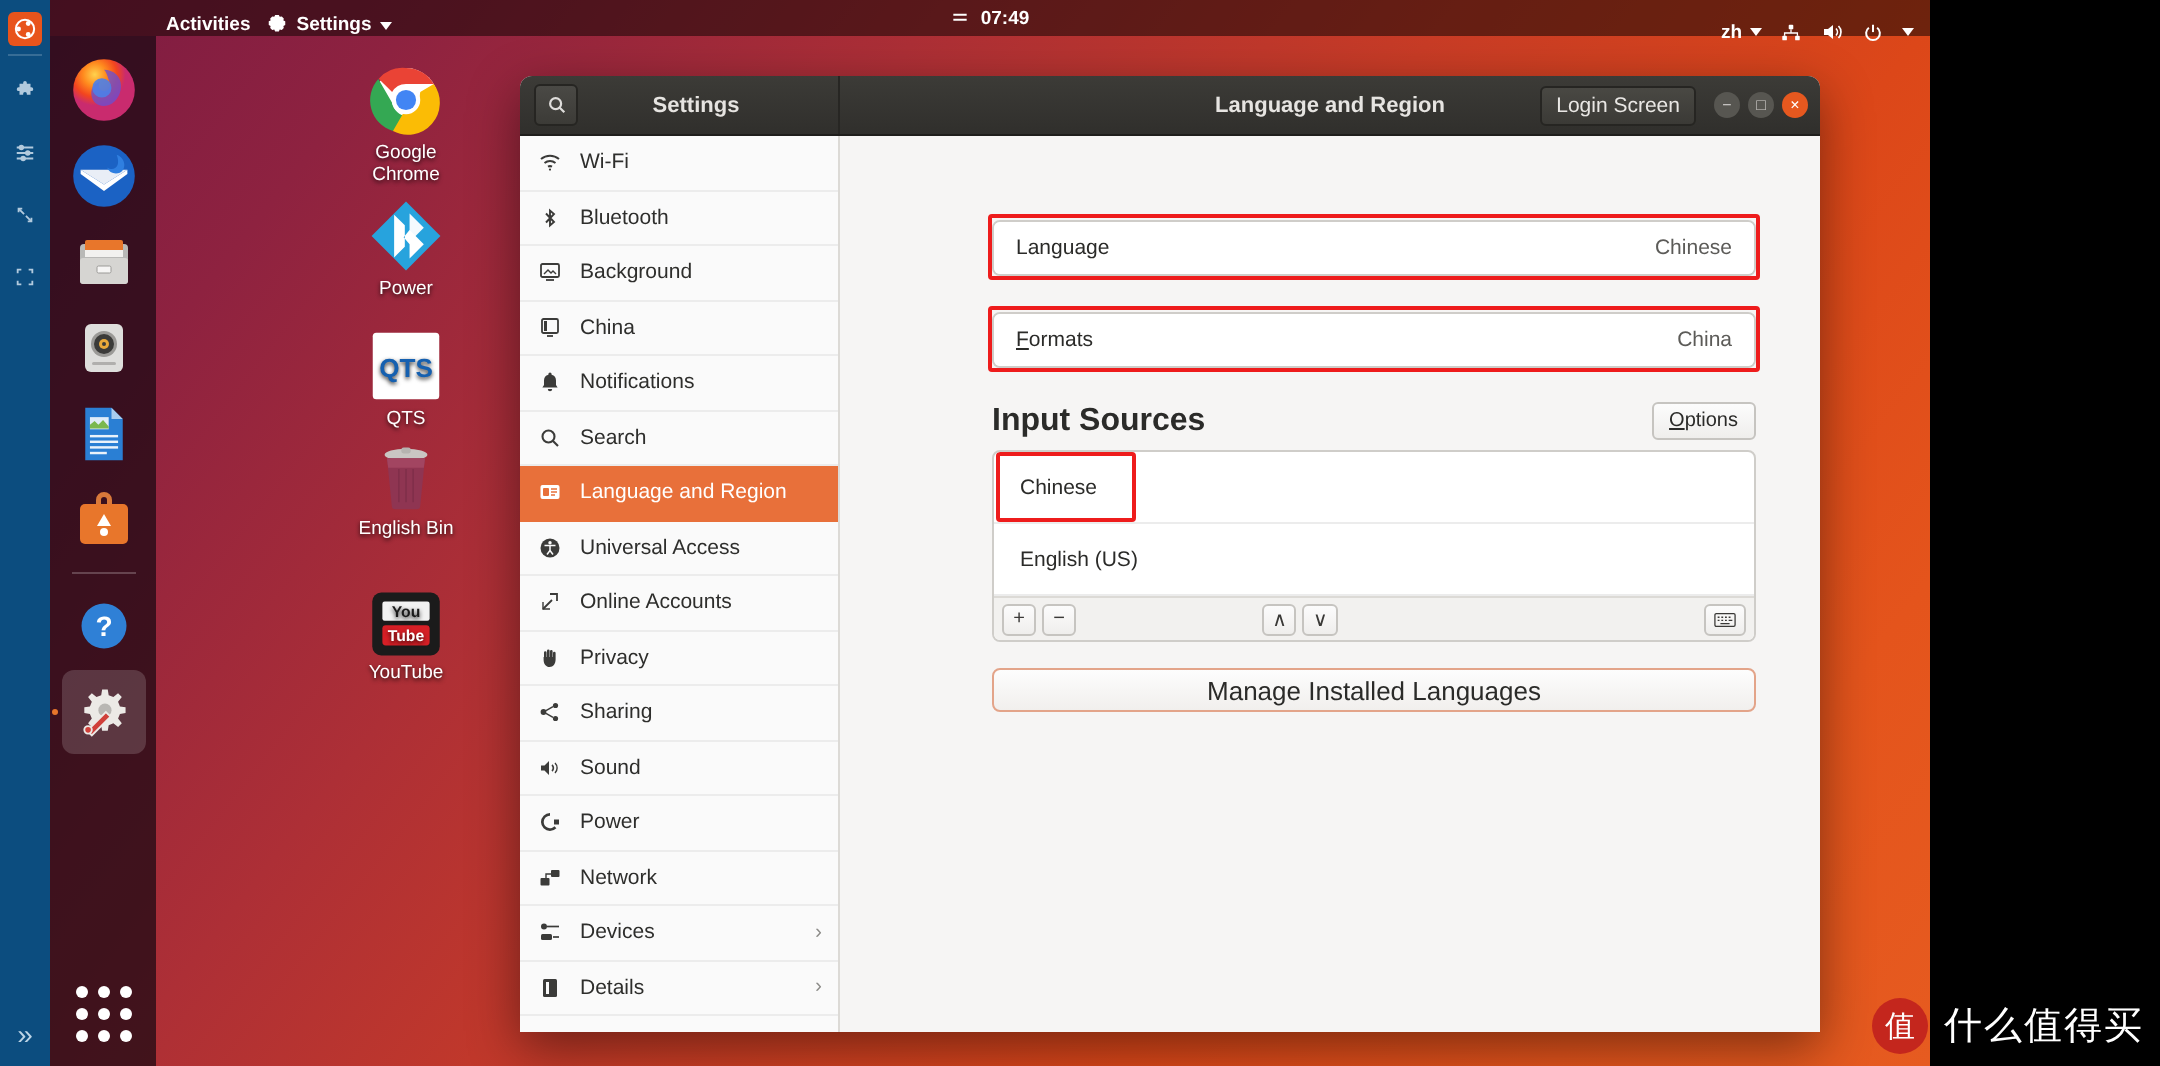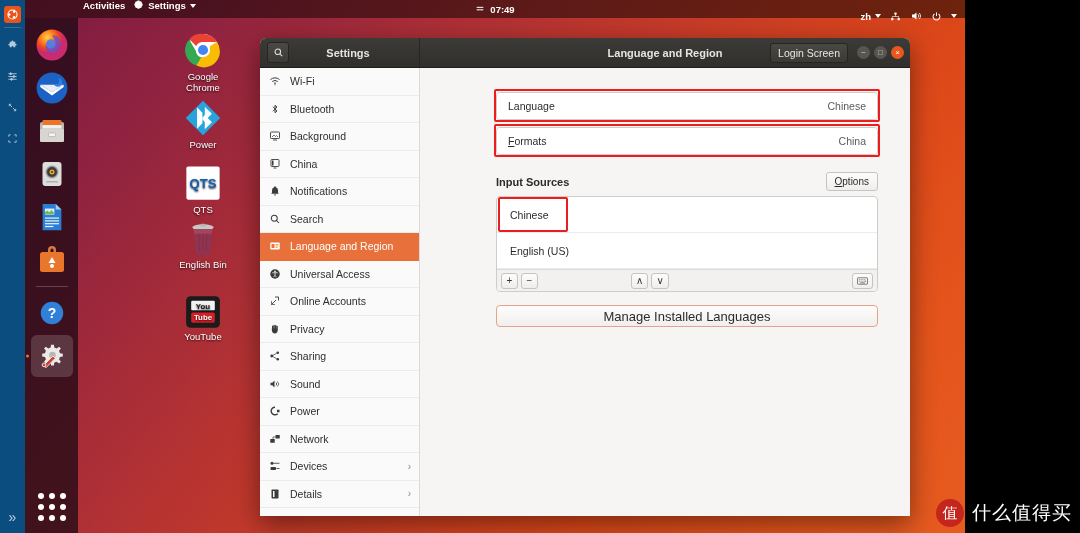--- a/index.html
+++ b/index.html
@@ -37,21 +37,21 @@
     position: absolute; left: 25px; top: 0; width: 940px; height: 533px;
     background: linear-gradient(128deg, #7d1b42 0%, #8e2240 14%, #ad2f36 33%, #c93c26 52%, #dc4719 70%, #e4541c 86%, #e65b20 100%);
     overflow: hidden;
   }
 
   
   #topbar {
     position: absolute; left: 0; top: 0; width: 940px; height: 18px;
     background: rgba(20,6,4,.55);
     color: #fff; font-size: 9.5px; font-weight: bold;
-    display: flex; align-items: flex-start;
+    display: flex; align-items: flex-end;
   }
   #topbar .tb-left { display: flex; align-items: center; gap: 8px; padding-left: 58px; }
   #topbar .tb-item { display: flex; align-items: center; gap: 4px; cursor: default; }
   #topbar .tb-center {
     position: absolute; left: 0; right: 0; top: 0; height: 18px;
     display: flex; align-items: center; justify-content: center; gap: 5px;
   }
   #topbar .tb-right {
     position: absolute; right: 8px; top: 0; height: 32px;
     display: flex; align-items: center; gap: 9px;
@@ -135,30 +135,30 @@
     border-bottom: 1px solid #ececec; font-size: 10.5px; color: #2e2e2c;
   }
   .side-item .sico { width: 13px; text-align: center; font-size: 11px; color: #3b3b39; display: flex; align-items: center; justify-content: center; }
   .side-item.sel { background: #e8703a; color: #fff; border-bottom-color: #e8703a; }
   .side-item.sel .sico { color: #fff; }
   .side-item .chev { margin-left: auto; color: #8d8c89; font-size: 10px; }
 
   
   #content { flex: 1; background: #f6f5f4; padding: 24px 32px 0 36px; }
   .frame { border: 1px solid #cfcdc9; border-radius: 4px; background: #fff; overflow: hidden; }
-  .row-box { position: relative; margin-bottom: 7px; }
+  .row-box { position: relative; margin-bottom: 7px; margin-top: 18px; }
   .row {
     height: 26px; display: flex; align-items: center; justify-content: space-between;
     padding: 0 11px; background: #fff; font-size: 10.5px;
   }
   .row .val { color: #5c5b58; }
   .redbox { position: absolute; border: 2px solid #ee1c1c; border-radius: 2px; pointer-events: none; }
 
   .section-head { display: flex; align-items: center; margin: 17px 0 5px; }
-  .section-title { font-weight: bold; font-size: 11px; color: #2b2b29; }
+  .section-title { font-weight: bold; font-size: 16px; color: #2b2b29; }
   #options-btn {
     margin-left: auto; padding: 3px 8px; font-size: 10px; border-radius: 3px;
     border: 1px solid #c6c4c0; background: linear-gradient(#fcfcfc,#efeeec); color: #2b2b29;
   }
 
   #input-list { border: 1px solid #cfcdc9; border-radius: 4px; background: #fff; overflow: hidden; }
   .src-row { height: 36px; display: flex; align-items: center; padding: 0 13px; font-size: 10.5px; border-bottom: 1px solid #ececec; }
   #src-toolbar {
     height: 22px; display: flex; align-items: center; background: #f2f1ef;
     border-top: 1px solid #dcdad6; padding: 0 4px; gap: 3px;

